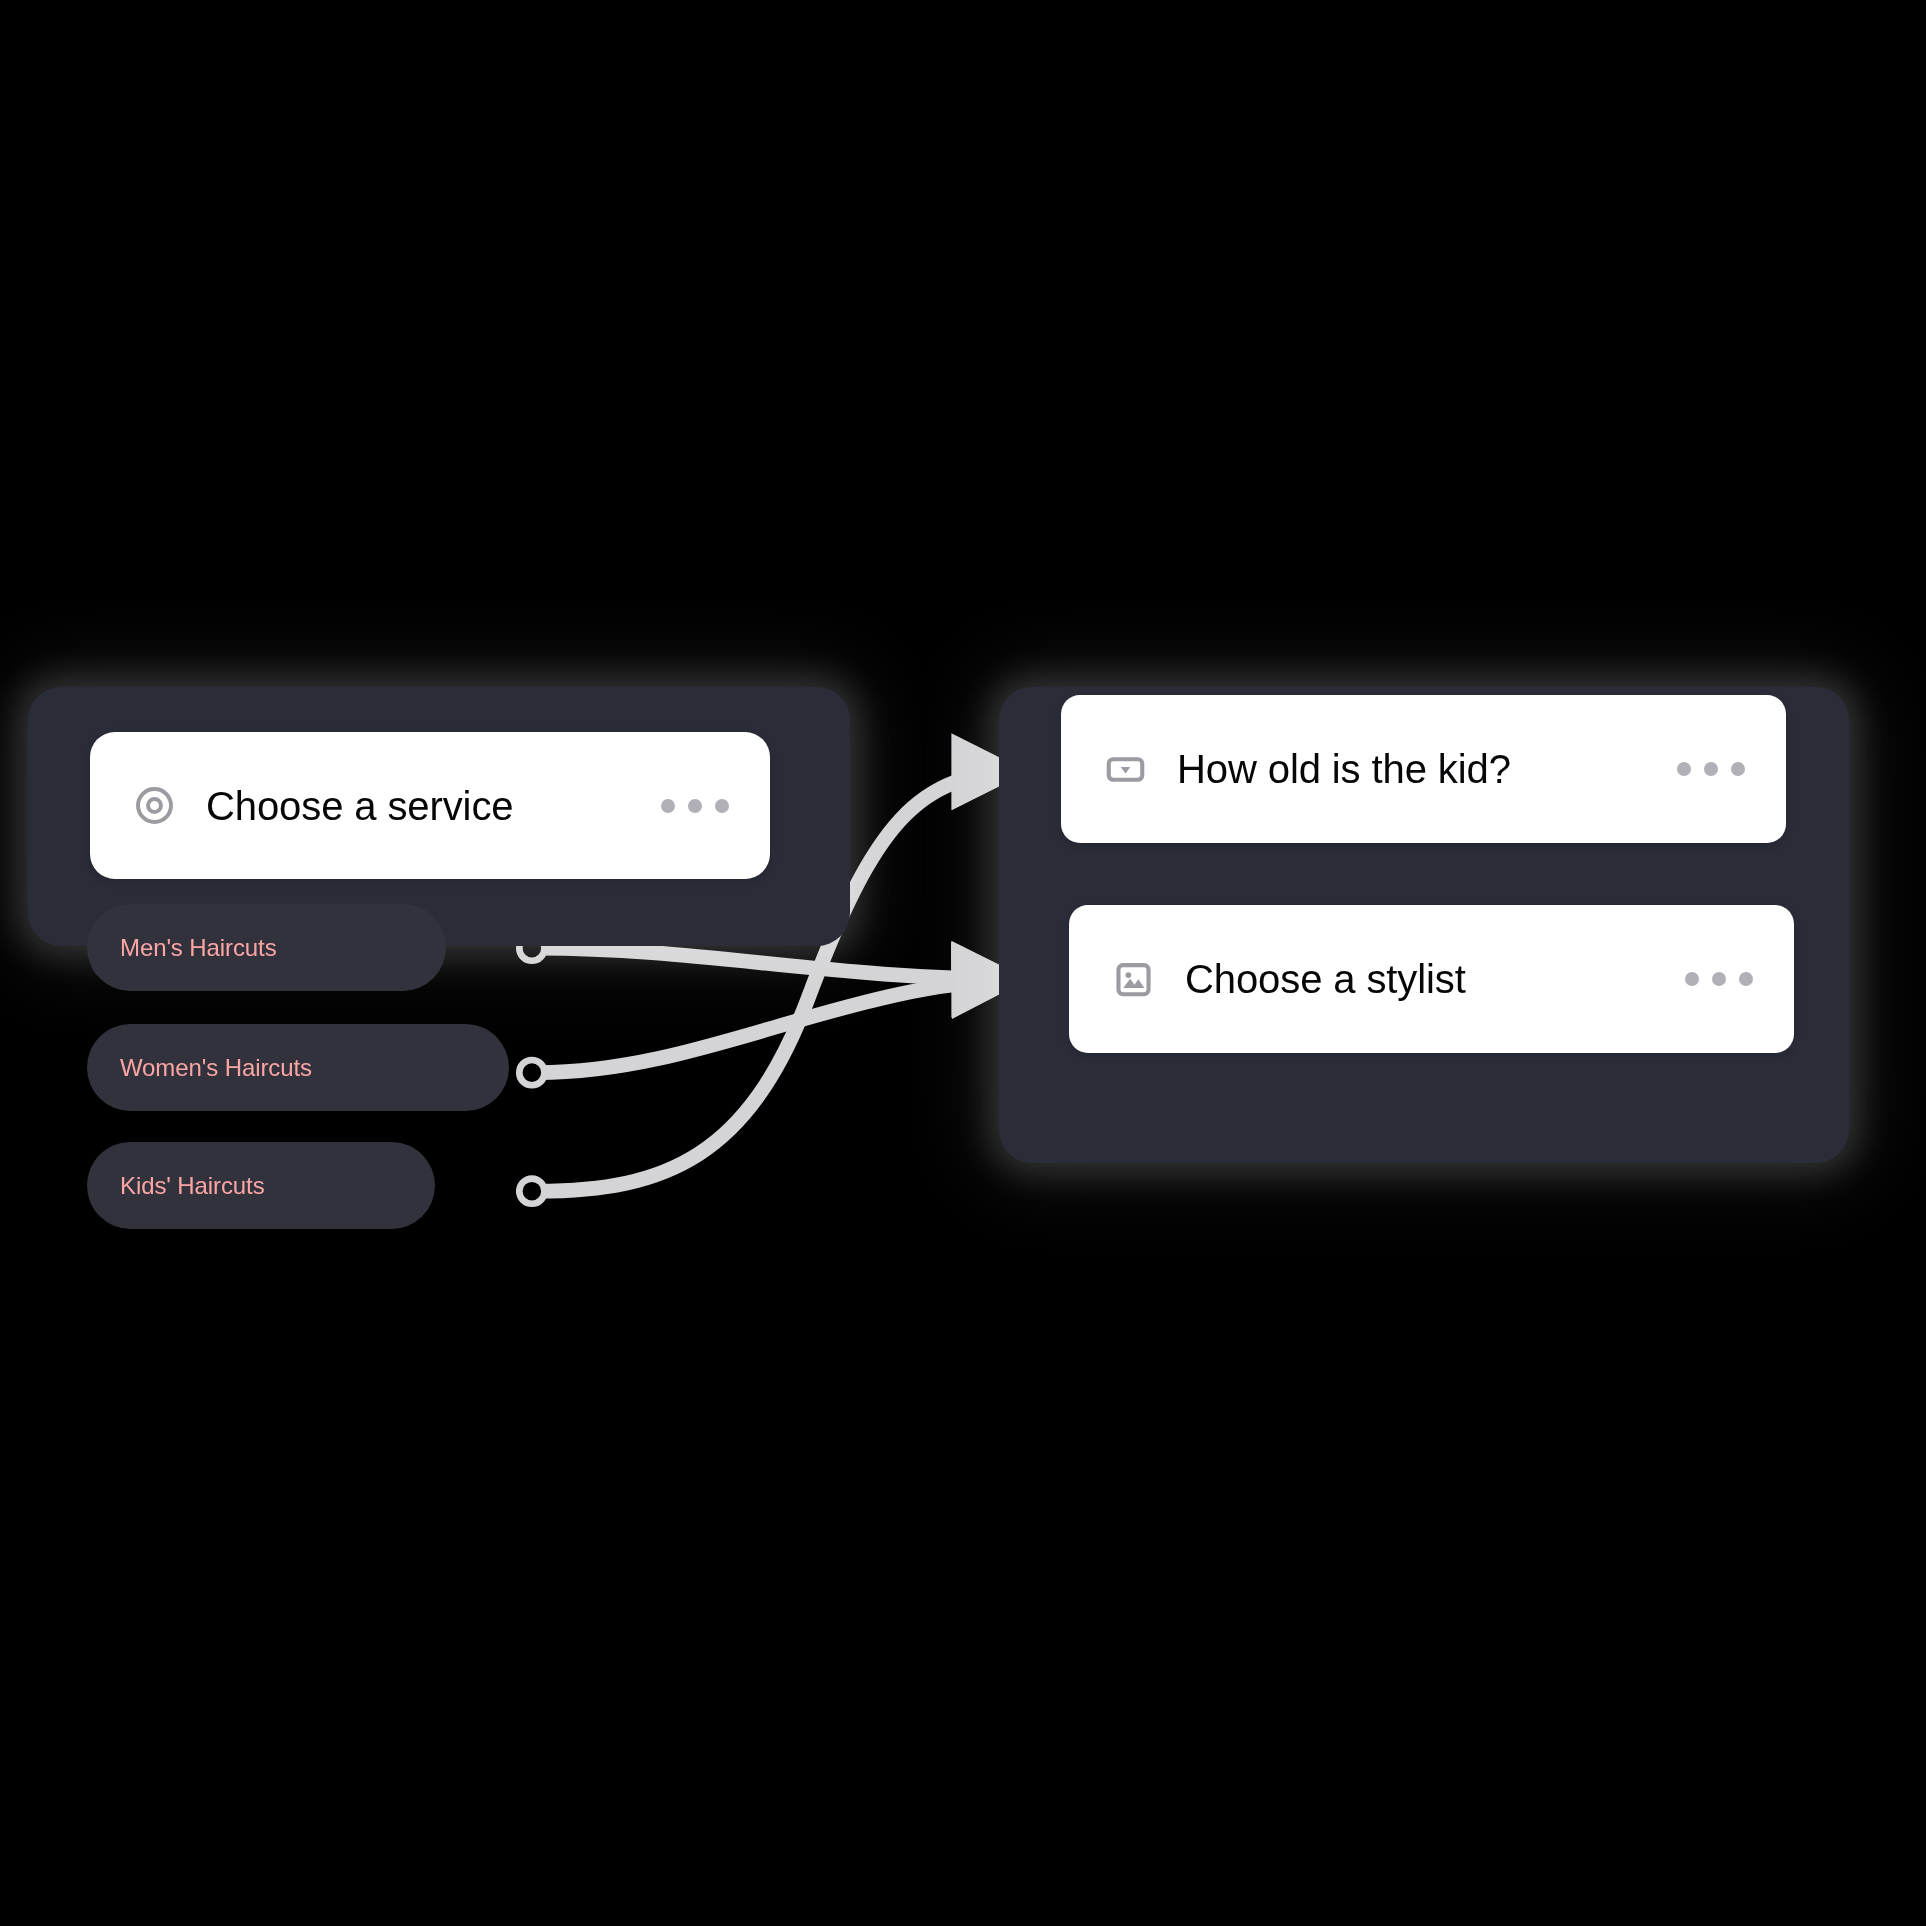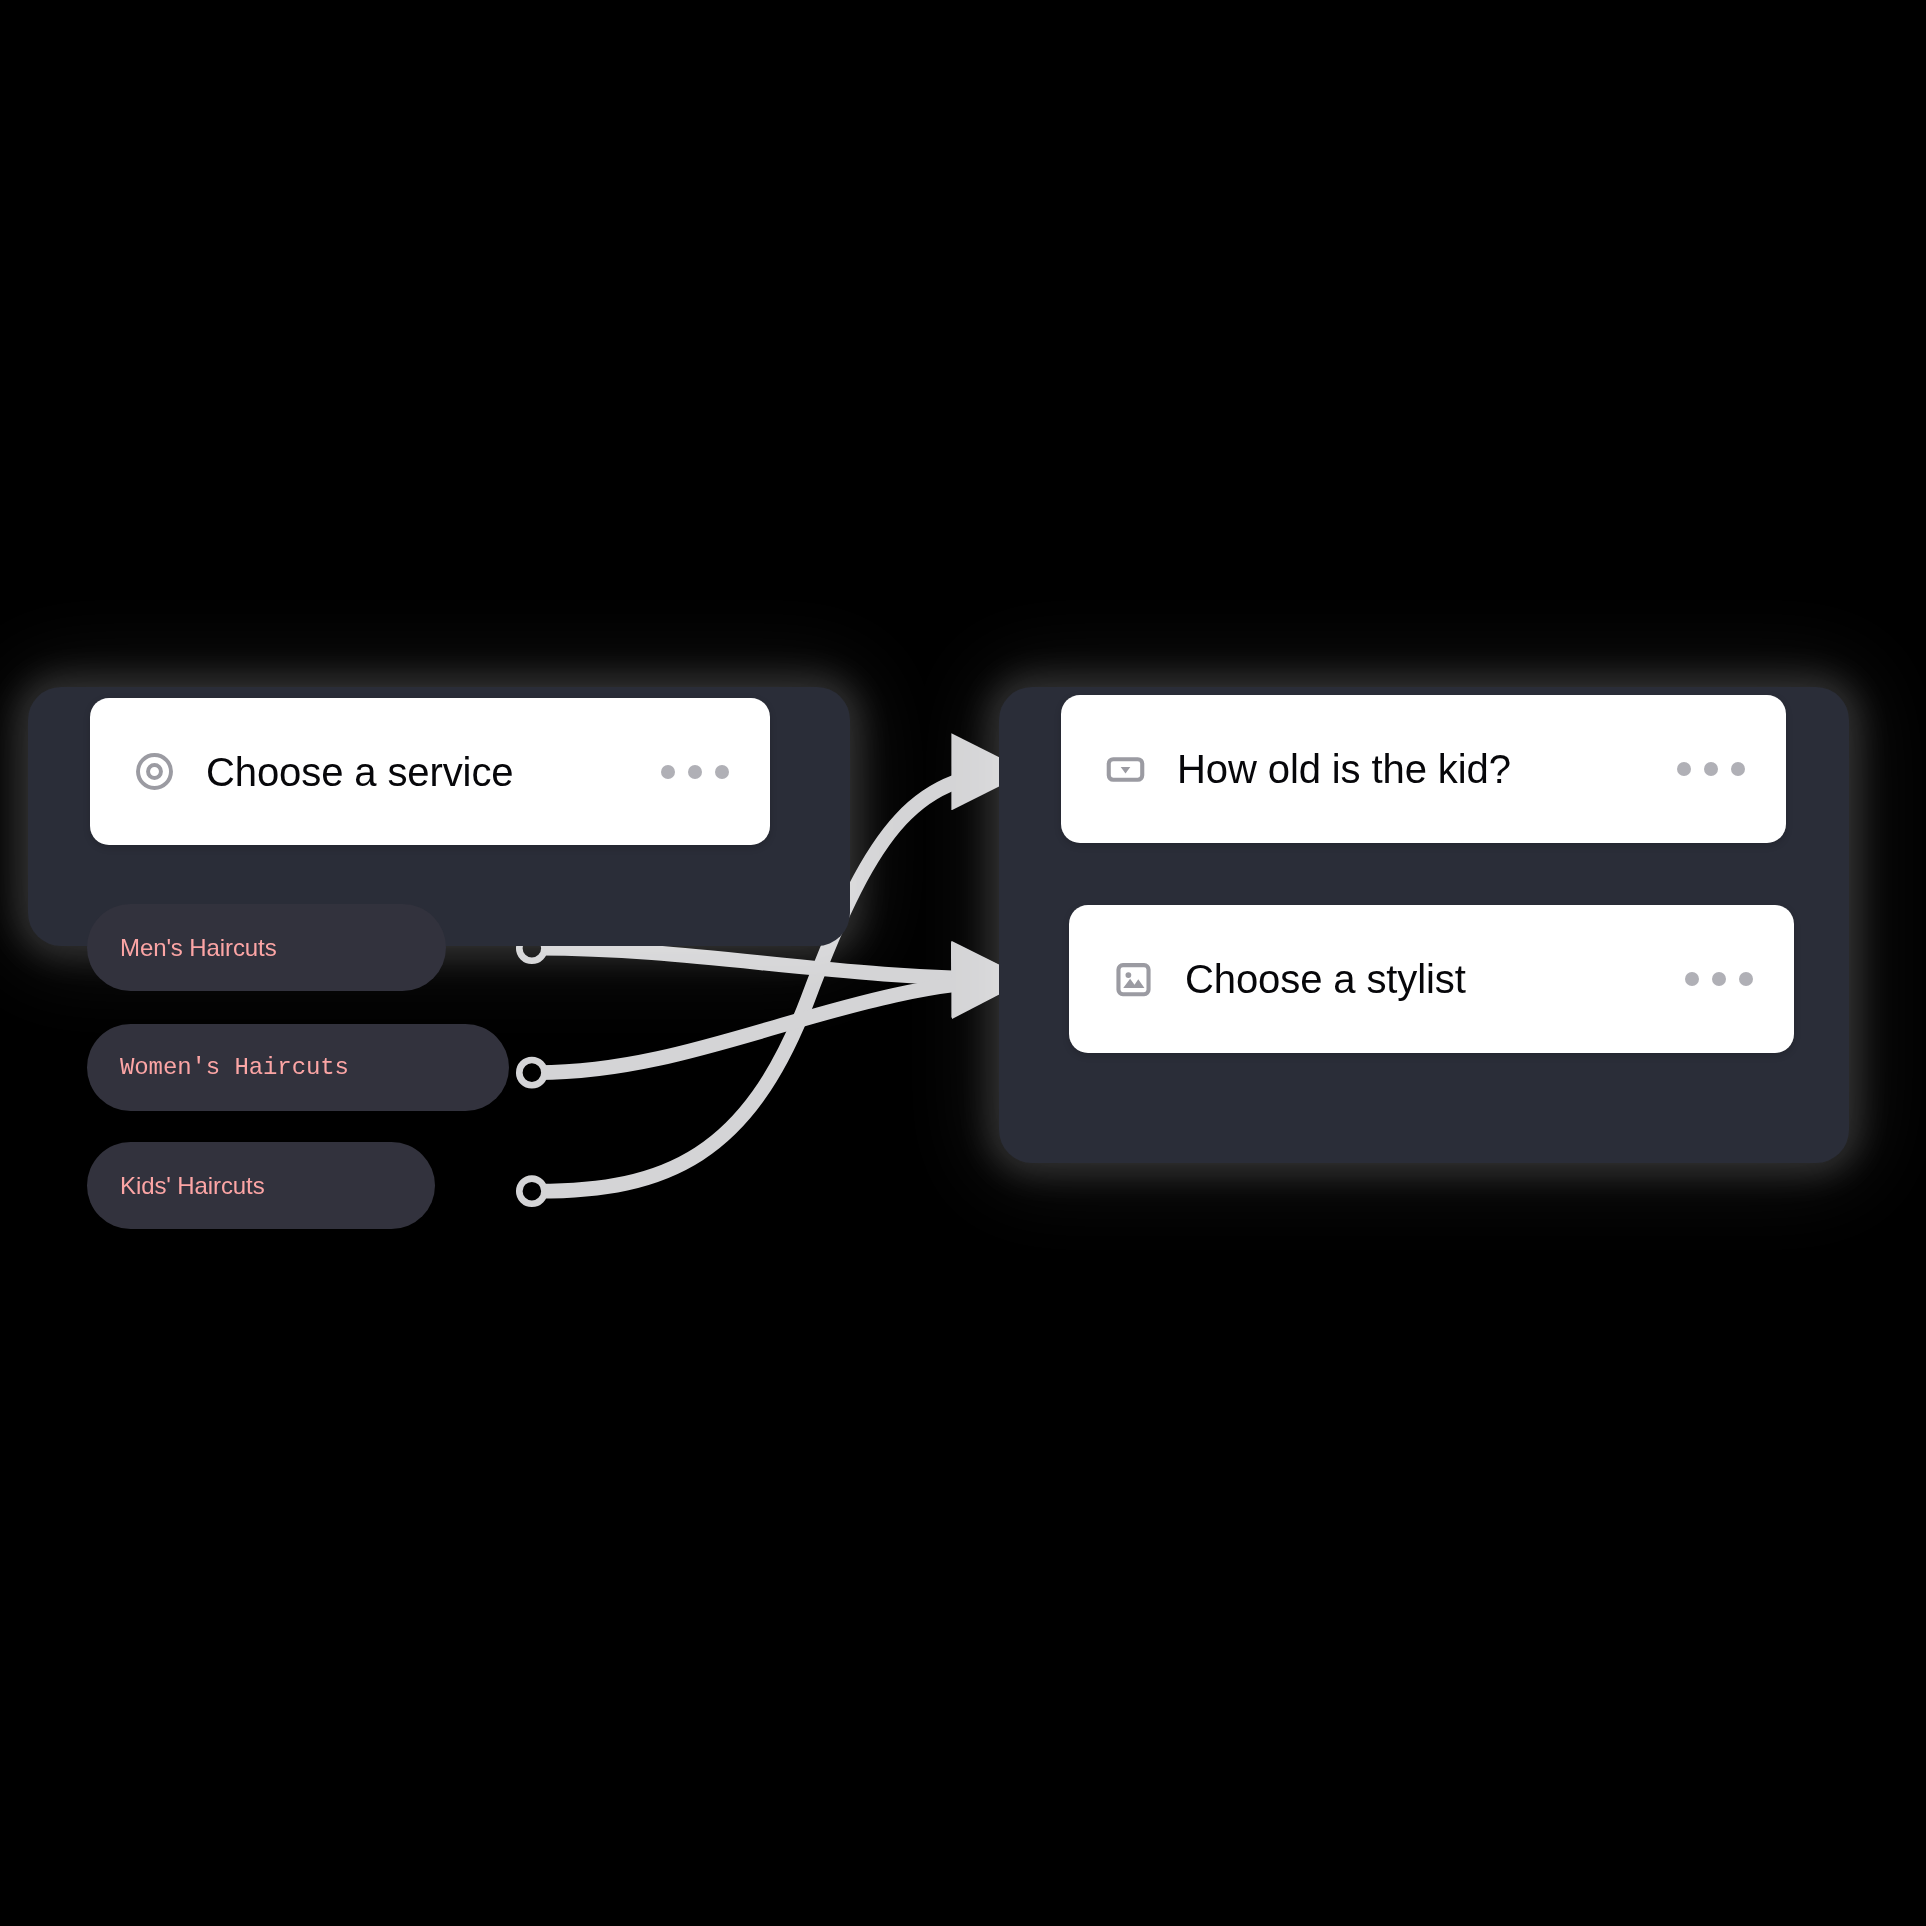--- a/index.html
+++ b/index.html
@@ -67,23 +67,24 @@
     display: flex;
     align-items: center;
     box-sizing: border-box;
     padding: 0 34px 0 43px;
     z-index: 20;
     box-shadow: 0 2.2px 7.4px rgba(0,0,0,0.16);
   }
 
   #card-service {
     left: 90px;
-    top: 698px;
+    top: 732px;
     width: 680px;
     height: 147px;
+    border-radius: 25px;
   }
 
   #card-age {
     left: 1061px;
     top: 695px;
     width: 725px;
     height: 148px;
   }
 
   #card-stylist {
@@ -146,21 +147,21 @@
     cursor: pointer;
   }
   .pill span {
     font-size: 24px;
     color: #fca5a5;
     white-space: nowrap;
     letter-spacing: -0.1px;
   }
 
   #pill-mens    { left: 87px; top: 904px; width: 359px; }
-  #pill-womens  { left: 87px; top: 1024px; width: 422px; font-family: Liberation Mono, monospace; }
+  #pill-womens  { left: 87px; top: 1024px; width: 422px; }
   #pill-kids    { left: 87px; top: 1142px; width: 348px; align-items: center; }
 
   
   #ports { z-index: 30; }
 </style>
 </head>
 <body>
 
 <div id="canvas">
 

